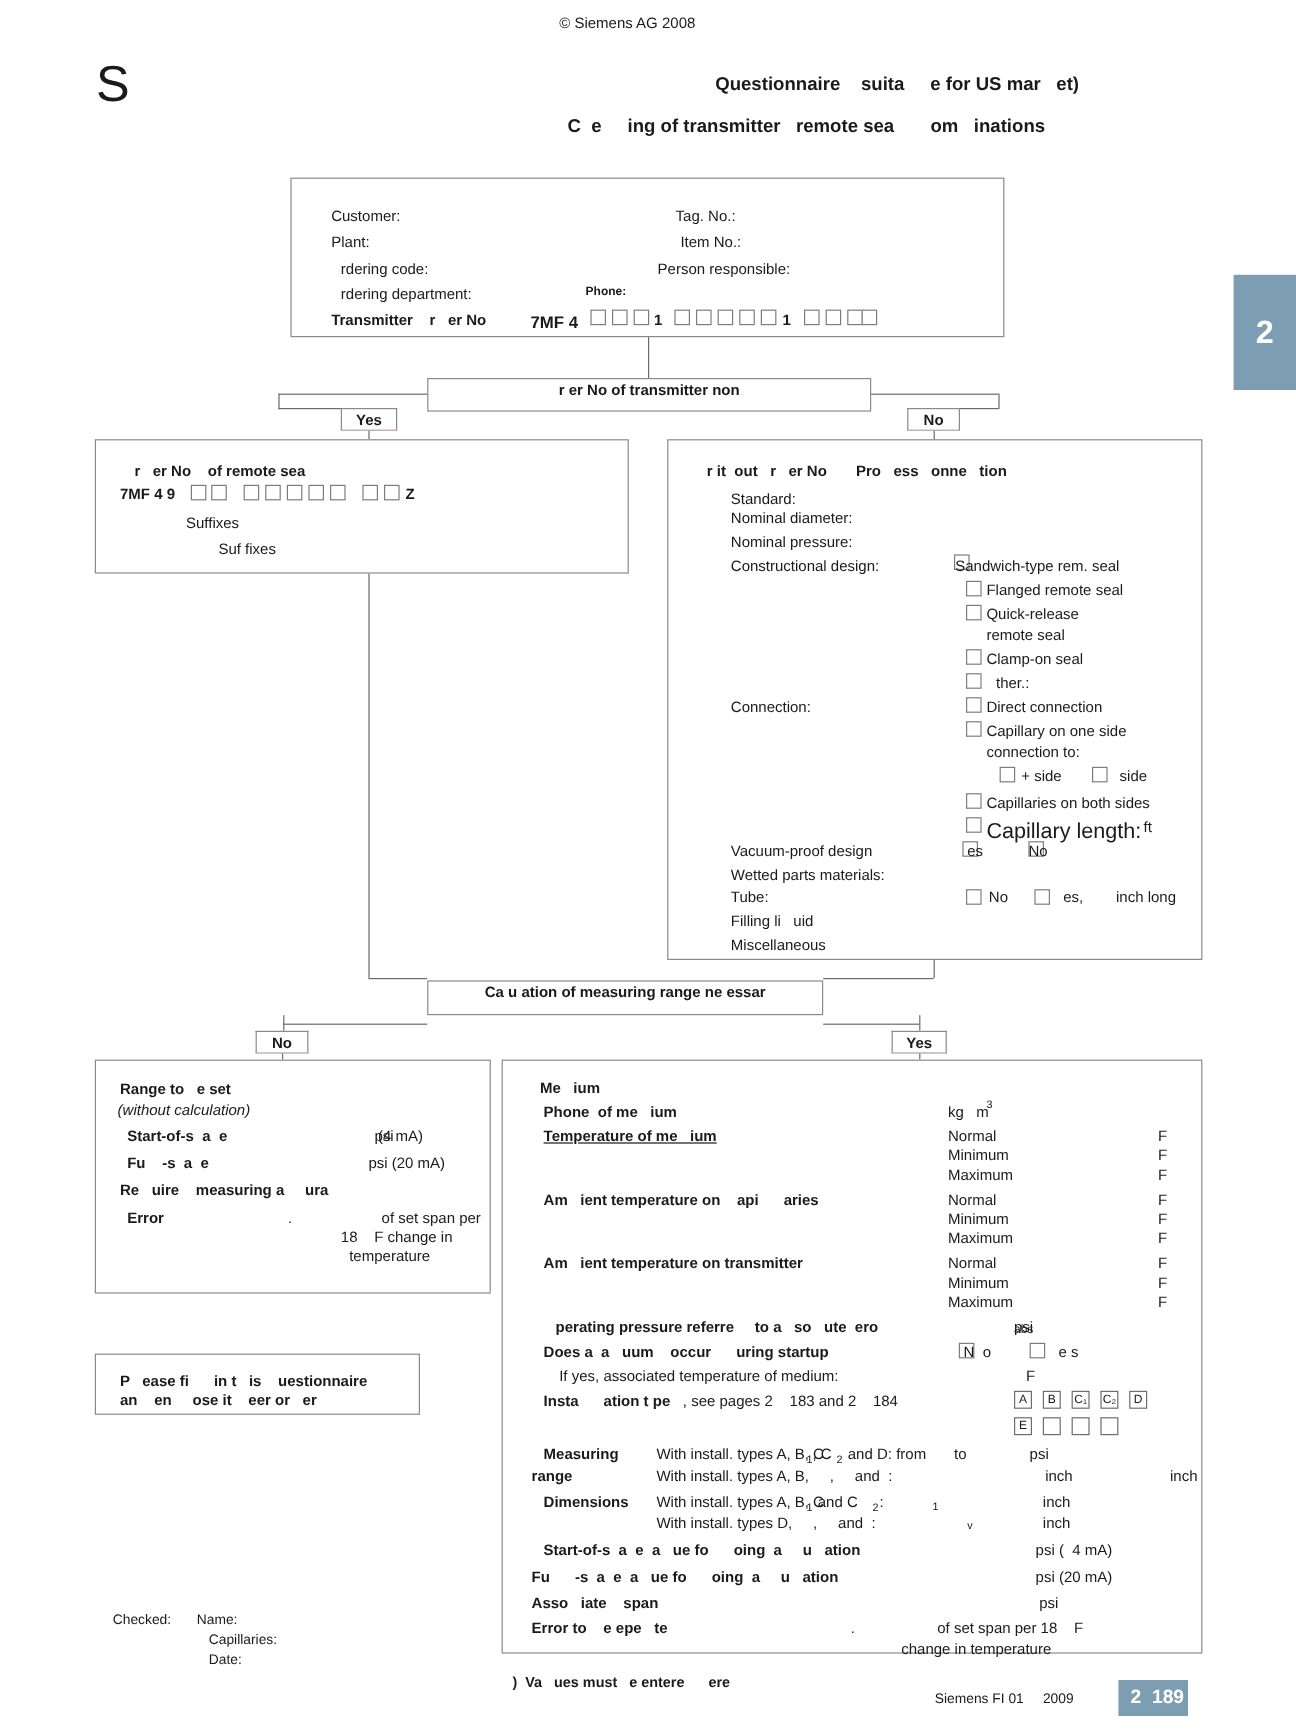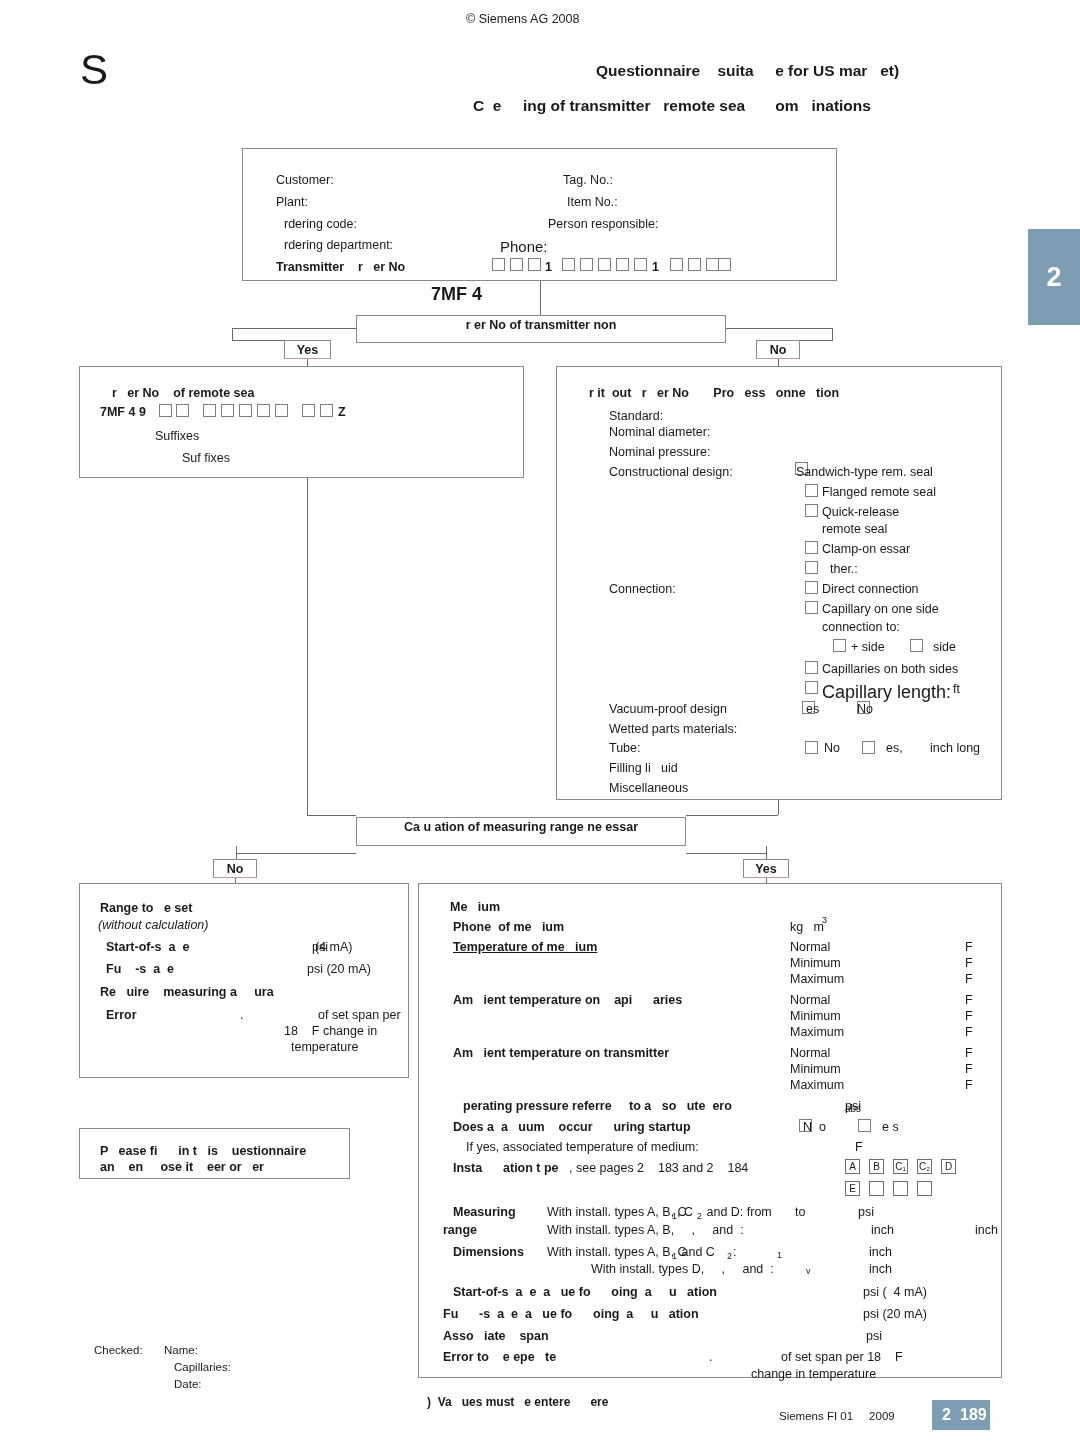--- a/index.html
+++ b/index.html
@@ -90,24 +90,24 @@
 <div class="bx" style="left:242px; top:148px; width:595px; height:133px;"></div>
 
 <div class="lbl" style="left:276px; top:173px; font-size:12.5px;">Customer:</div>
 <div class="lbl" style="left:276px; top:195px; font-size:12.5px;">Plant:</div>
 <div class="lbl" style="left:284px; top:217px; font-size:12.5px;text-align:center;">rdering code:</div>
 <div class="lbl" style="left:284px; top:238px; font-size:12.5px;">rdering department:</div>
 
 <div class="lbl" style="left:563px; top:173px; font-size:12.5px;">Tag. No.:</div>
 <div class="lbl" style="left:567px; top:195px; font-size:12.5px;">Item No.:</div>
 <div class="lbl" style="left:548px; top:217px; font-size:12.5px;">Person responsible:</div>
-<div class="lbl" style="left:500px; top:238px; font-size:15px;">Phone:</div>
+<div class="lbl" style="left:488px; top:238px; font-size:10px;font-weight:bold;">Phone:</div>
 
 <div class="lbl b" style="left:276px; top:260px; font-size:12.5px;">Transmitter    r   er No</div>
-<div class="lbl b" style="left:431px; top:260px; font-size:18px;margin-top:24px;">7MF 4</div>
+<div class="lbl b" style="left:442px; top:260px; font-size:14px;">7MF 4</div>
 
 <div class="cb" style="left:492px; top:258px;"></div>
 <div class="cb" style="left:510px; top:258px;"></div>
 <div class="cb" style="left:528px; top:258px;"></div>
 <div class="lbl b" style="left:545px; top:260px; font-size:12.5px;">1</div>
 
 <div class="cb" style="left:562px; top:258px;"></div>
 <div class="cb" style="left:580px; top:258px;"></div>
 <div class="cb" style="left:598px; top:258px;"></div>
 <div class="cb" style="left:616px; top:258px;"></div>
@@ -170,21 +170,21 @@
 <div class="lbl" style="left:796px; top:465px; font-size:12.5px;">Sandwich-type rem. seal</div>
 
 <div class="cb" style="left:805px; top:484px;"></div>
 <div class="lbl" style="left:822px; top:485px; font-size:12.5px;">Flanged remote seal</div>
 
 <div class="cb" style="left:805px; top:504px;"></div>
 <div class="lbl" style="left:822px; top:505px; font-size:12.5px;">Quick-release</div>
 <div class="lbl" style="left:822px; top:522px; font-size:12.5px;">remote seal</div>
 
 <div class="cb" style="left:805px; top:541px;"></div>
-<div class="lbl" style="left:822px; top:542px; font-size:12.5px;">Clamp-on essar</div>
+<div class="lbl" style="left:822px; top:542px; font-size:12.5px;">Clamp-on seal</div>
 
 <div class="cb" style="left:805px; top:561px;"></div>
 <div class="lbl" style="left:830px; top:562px; font-size:12.5px;">ther.:</div>
 
 <div class="lbl" style="left:609px; top:582px; font-size:12.5px;">Connection:</div>
 
 <div class="cb" style="left:805px; top:581px;"></div>
 <div class="lbl" style="left:822px; top:582px; font-size:12.5px;">Direct connection</div>
 
 <div class="cb" style="left:805px; top:601px;"></div>
@@ -343,21 +343,21 @@
 
 <div class="lbl b" style="left:453px; top:1245px; font-size:12.5px;">Dimensions</div>
 <div class="lbl" style="left:547px; top:1245px; font-size:12.5px;">With install. types A, B, C</div>
 <div class="lbl" style="left:672px; top:1251px; font-size:9px;">1</div>
 <div class="lbl" style="left:678px; top:1245px; font-size:12.5px;"> and C</div>
 <div class="lbl" style="left:727px; top:1251px; font-size:9px;">2</div>
 <div class="lbl" style="left:733px; top:1245px; font-size:12.5px;">:</div>
 <div class="lbl" style="left:777px; top:1250px; font-size:9px;">1</div>
 <div class="lbl" style="left:869px; top:1245px; font-size:12.5px;">inch</div>
 
-<div class="lbl" style="left:547px; top:1262px; font-size:12.5px;margin-left:44px;">With install. types D,     ,     and  :</div>
+<div class="lbl" style="left:547px; top:1262px; font-size:12.5px;">With install. types D,     ,     and  :</div>
 <div class="lbl" style="left:806px; top:1266px; font-size:9px;">v</div>
 <div class="lbl" style="left:869px; top:1262px; font-size:12.5px;">inch</div>
 
 <div class="lbl b" style="left:453px; top:1285px; font-size:12.5px;">Start-of-s  a  e  a   ue fo      oing  a     u   ation</div>
 <div class="lbl" style="left:863px; top:1285px; font-size:12.5px;">psi (  4 mA)</div>
 
 <div class="lbl b" style="left:443px; top:1307px; font-size:12.5px;">Fu      -s  a  e  a   ue fo      oing  a     u   ation</div>
 <div class="lbl" style="left:863px; top:1307px; font-size:12.5px;">psi (20 mA)</div>
 
 <div class="lbl b" style="left:443px; top:1329px; font-size:12.5px;">Asso   iate    span</div>

